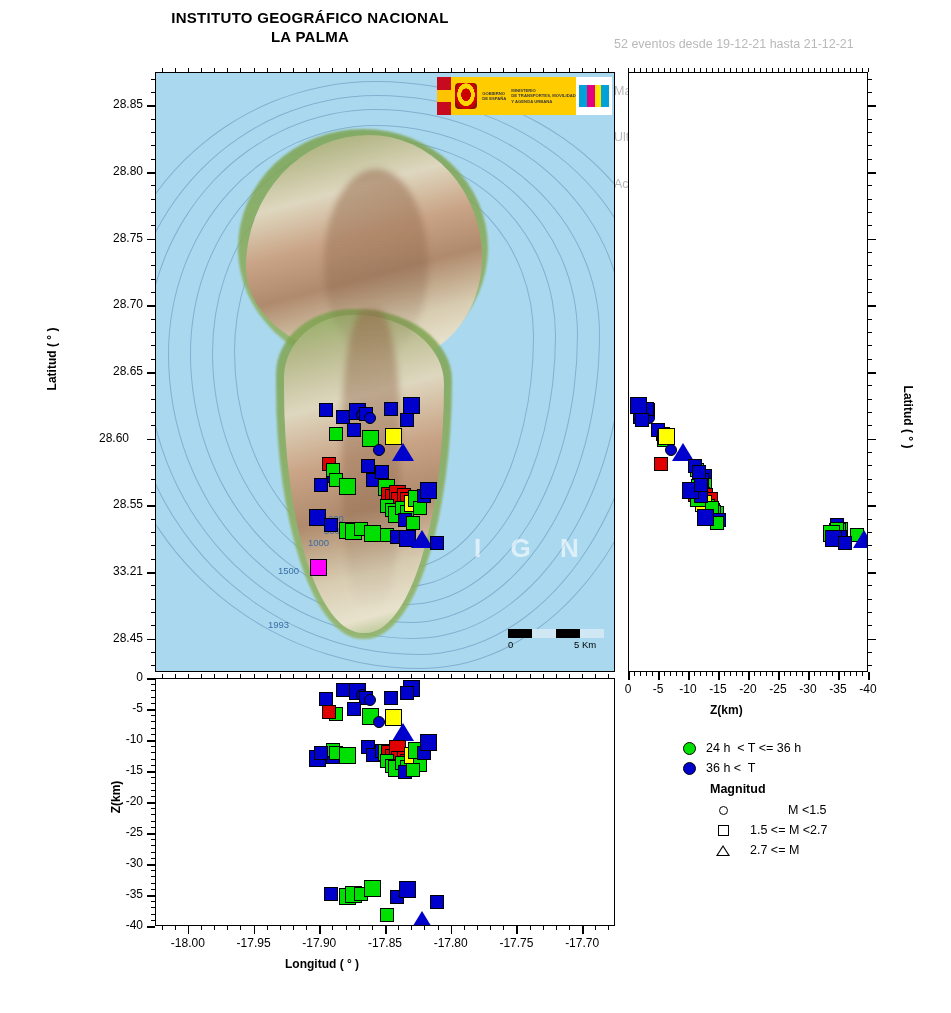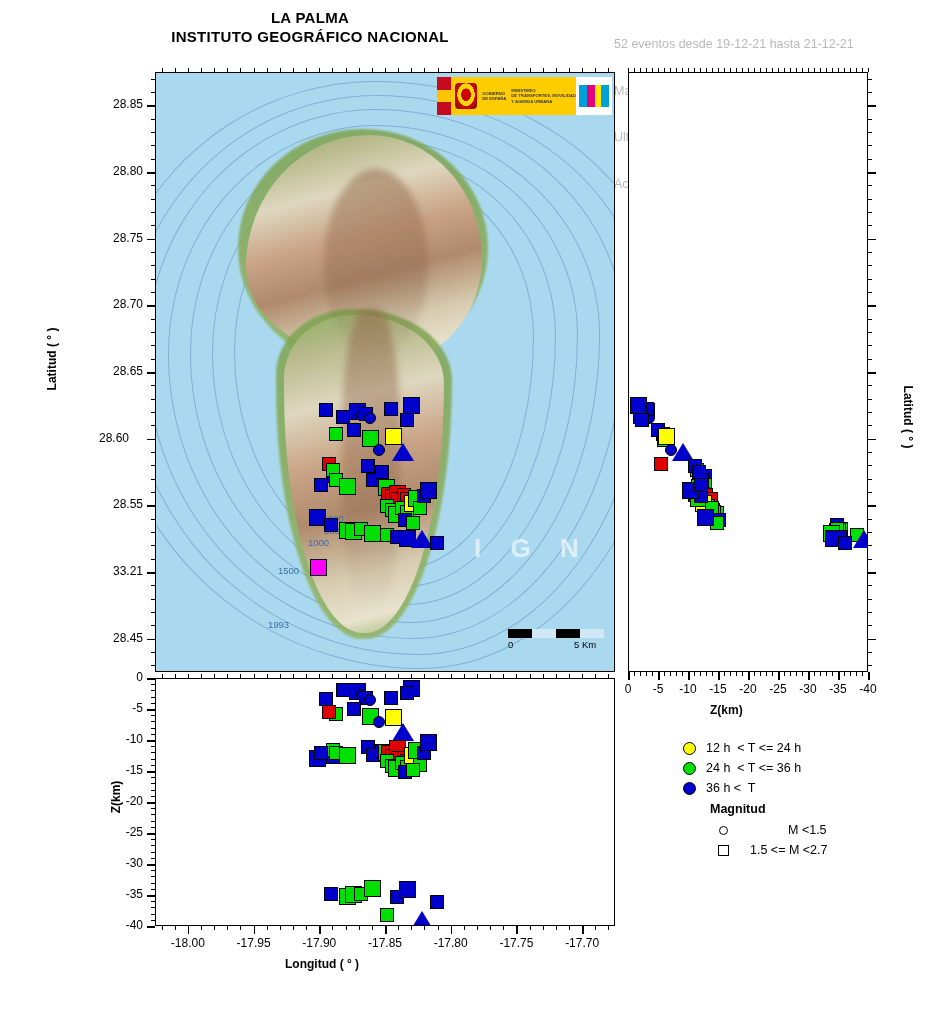--- a/index.html
+++ b/index.html
@@ -110,22 +110,22 @@
   .lg-sq-hollow { width:11px; height:11px; border:1.4px solid #000; background:#fff; }
   .lg-tri-hollow { width:0; height:0; border-left:7px solid transparent; border-right:7px solid transparent; border-bottom:11px solid #000; position:relative; }
   .lg-tri-hollow::after { content:""; position:absolute; left:-5px; top:2px; width:0; height:0; border-left:5px solid transparent; border-right:5px solid transparent; border-bottom:8px solid #fff; }
   .lg-txt { padding-left:4px; white-space:pre; }
   #legend-mag-title { font-weight:bold; font-size:12.5px; padding-left:34px; height:22px; line-height:22px; }
 </style>
 </head>
 <body>
 
 <div id="title-block">
+  <div>INSTITUTO GEOGRÁFICO NACIONAL</div>
   <div>LA PALMA</div>
-  <div>INSTITUTO GEOGRÁFICO NACIONAL</div>
 </div>
 
 <div id="header-info">
   <div>52 eventos desde 19-12-21 hasta 21-12-21</div>
   <div>Magnitud máxima 3.2 el 03:21 19-12-21</div>
   <div>Ultimo evento   05:37:02 21-12-21  Mag= 2.3</div>
   <div>Actualizado   08:40  21-12-21</div>
 </div>
 
 <div id="map-panel" class="frame">
@@ -764,26 +764,20 @@
 <div class="axis-title" id="lat-axis-title">Latitud ( ° )</div>
 <div class="axis-title" id="lon-axis-title">Longitud ( ° )</div>
 <div class="axis-title" id="z-axis-title-left">Z(km)</div>
 <div class="axis-title" id="z-axis-title-right">Z(km)</div>
 <div class="axis-title" id="lat-axis-title-right">Latitud ( ° )</div>
 
 <div id="legend">
   <div id="legend-time-items">
       <div class="lg-row">
         <div class="lg-sym">
-          <div class="lg-ci" style="background: rgb(255, 255, 0);"></div>
-        </div>
-        <div class="lg-txt">12 h  &lt; T &lt;= 24 h</div>
-      </div>
-      <div class="lg-row">
-        <div class="lg-sym">
           <div class="lg-ci" style="background: rgb(0, 224, 0);"></div>
         </div>
         <div class="lg-txt">24 h  &lt; T &lt;= 36 h</div>
       </div>
       <div class="lg-row">
         <div class="lg-sym">
           <div class="lg-ci" style="background: rgb(0, 0, 204);"></div>
         </div>
         <div class="lg-txt">36 h &lt;  T</div>
       </div>
@@ -795,14 +789,20 @@
           <div class="lg-ci-hollow"></div>
         </div>
         <div class="lg-txt" style="padding-left: 52px;">M &lt;1.5</div>
       </div>
       <div class="lg-row">
         <div class="lg-sym" style="margin-left: 34px;">
           <div class="lg-sq-hollow"></div>
         </div>
         <div class="lg-txt" style="padding-left: 14px;">1.5 &lt;= M &lt;2.7</div>
       </div>
+      <div class="lg-row">
+        <div class="lg-sym" style="margin-left: 34px;">
+          <div class="lg-tri-hollow"></div>
+        </div>
+        <div class="lg-txt" style="padding-left: 14px;">2.7 &lt;= M</div>
+      </div>
     </div>
 </div>
 
 </body></html>

